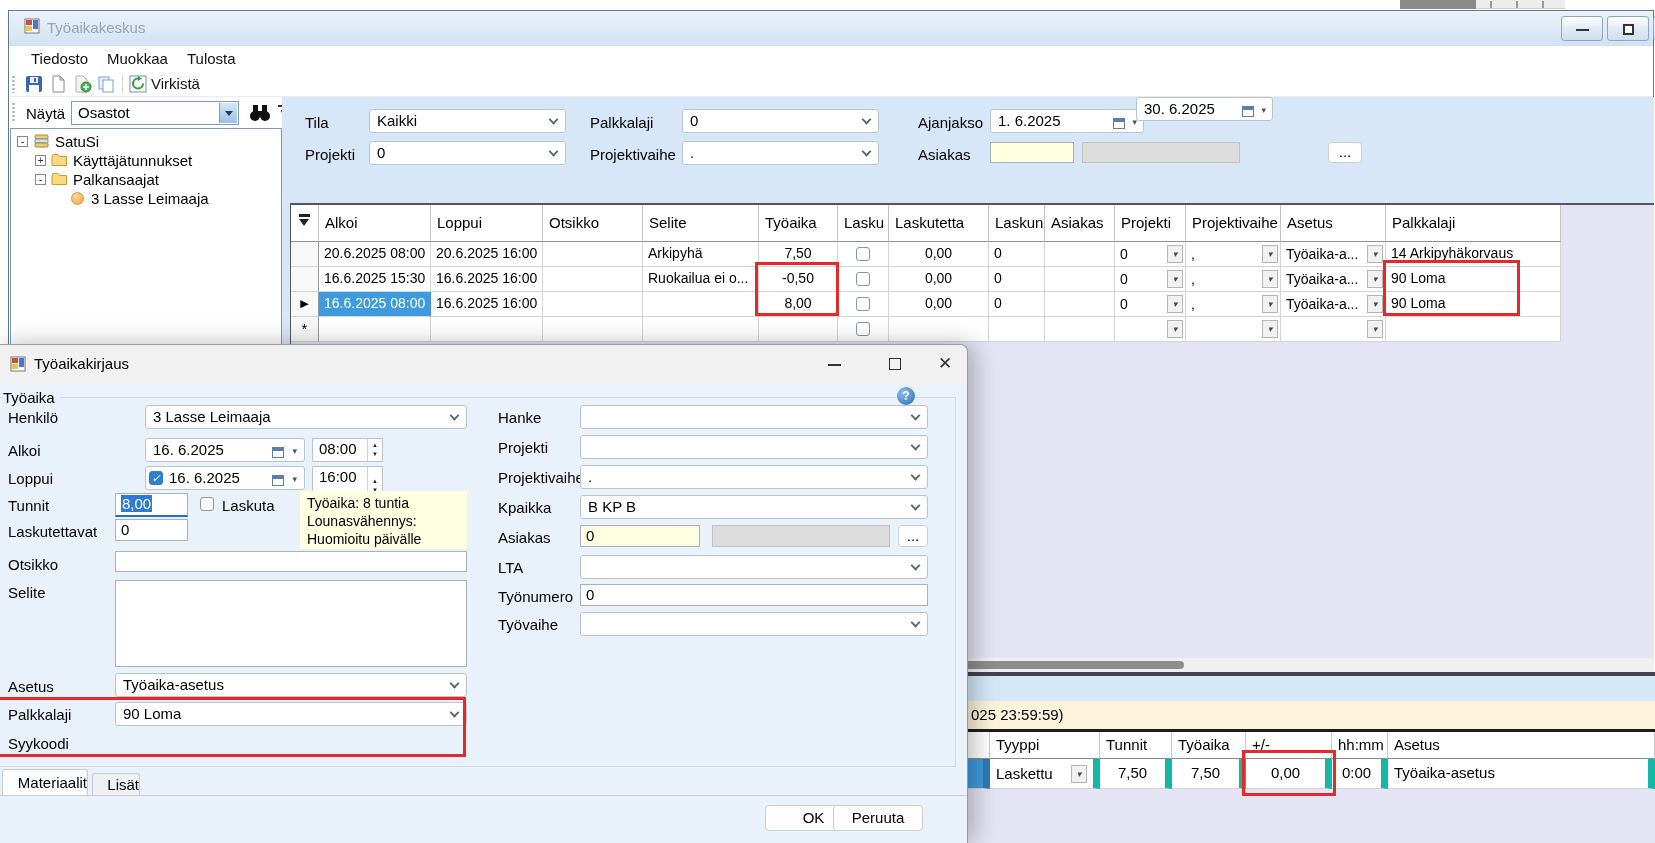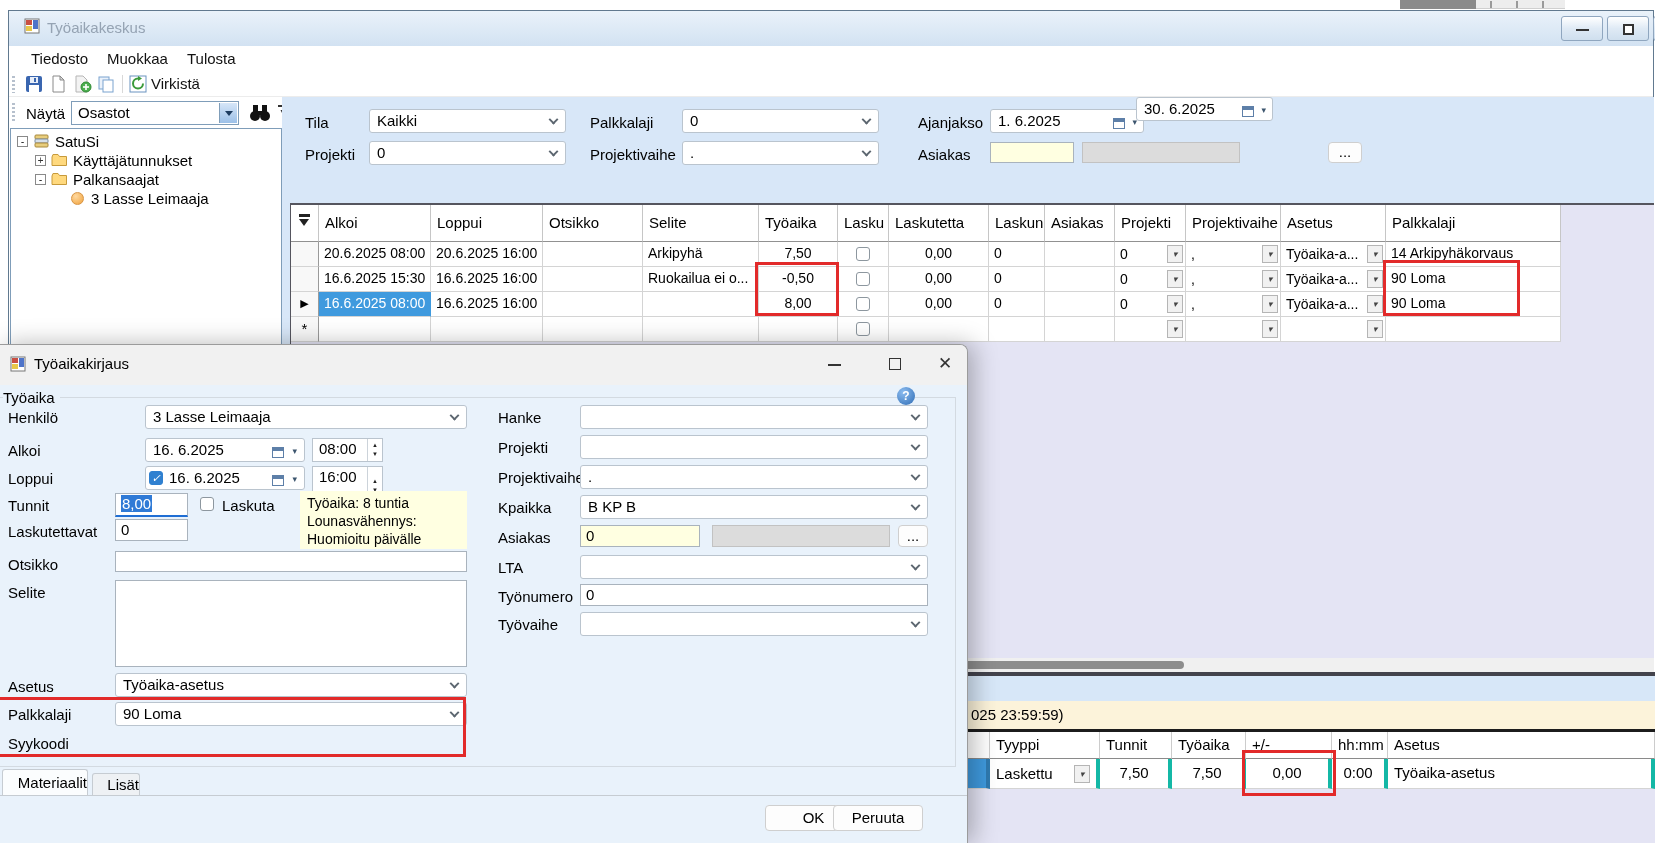--- a/index.html
+++ b/index.html
@@ -63,21 +63,21 @@
   .funnel{position:absolute;left:8px;top:14px;width:0;height:0;border-left:5.5px solid transparent;border-right:5.5px solid transparent;border-top:7px solid #222}
   
   .scrolltrack{position:absolute;left:290px;top:658px;width:1364px;height:14px;background:#f0f0f0}
   .scrollthumb{position:absolute;left:952px;top:661px;width:232px;height:8px;background:#8d8d8d;border-radius:4px}
   .splitter{position:absolute;left:290px;top:672px;width:1365px;height:4px;background:#43434c}
   .bluestrip{position:absolute;left:290px;top:676px;width:1365px;height:25px;background:#d7e7f8}
   .tanstrip{position:absolute;left:290px;top:701px;width:1365px;height:28px;background:#fcf3da}
   .darkline{position:absolute;left:290px;top:729px;width:1365px;height:3px;background:#1c1c1c}
   #bgrid{position:absolute;left:968px;top:732px;width:748px;height:111px;background:#e4e4f4}
   .bh{border-right:1px solid #cccccc;border-bottom:1px solid #8a8a8a;background:#fff;font-size:15px;line-height:26px;padding:0 6px;white-space:nowrap;overflow:hidden}
-  .bc{border-right:4px solid #14b8a6;border-bottom:1px solid #d4d4d4;background:#fff;font-size:15px;line-height:28px;padding:0 6px;white-space:nowrap;overflow:hidden}
+  .bc{border-right:7px solid #14b8a6;border-bottom:1px solid #d4d4d4;background:#fff;font-size:15px;line-height:28px;padding:0 6px;white-space:nowrap;overflow:hidden}
   
   #dialog{position:absolute;left:0;top:344px;width:968px;height:499px;background:#e9f2fb;border:1px solid #9b9b9b;border-left:none;border-bottom:none;border-radius:0 8px 0 0;box-shadow:6px 0 24px rgba(0,0,0,.28);z-index:10;overflow:hidden}
   .dtitle{position:absolute;left:0;top:0;width:100%;height:40px;background:#f1f1f1}
   .dlbl{position:absolute;font-size:15px;white-space:nowrap}
   .groupbox{position:absolute;left:0;top:52px;width:956px;height:370px;border:1px solid #d3dae1;border-left:none}
   .grouplab{position:absolute;left:3px;top:44px;font-size:15px;background:#e9f2fb;padding:0 5px 0 0}
   .tab{position:absolute;border:1px solid #c6ccd2;border-bottom:none;border-radius:3px 3px 0 0;font-size:15px;text-align:right}
   .infobox{position:absolute;background:#ffffe1;font-size:14px;line-height:18px;padding:3px 7px}
   .selectedtext{background:#2f7ad6;color:#fff;padding:0 1px}
   .helpico{position:absolute;width:18px;height:18px;border-radius:50%;background:radial-gradient(circle at 35% 30%,#8cbcf0,#2e6cb4);color:#fff;font-size:12px;font-weight:bold;text-align:center;line-height:18px}

